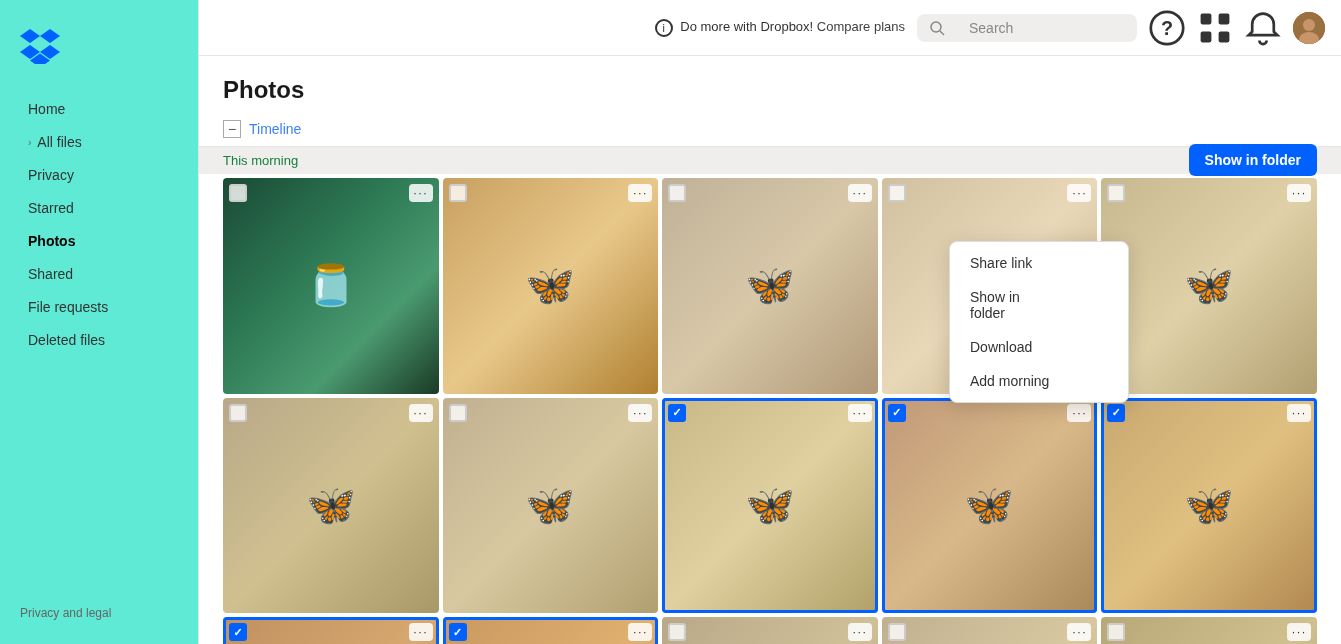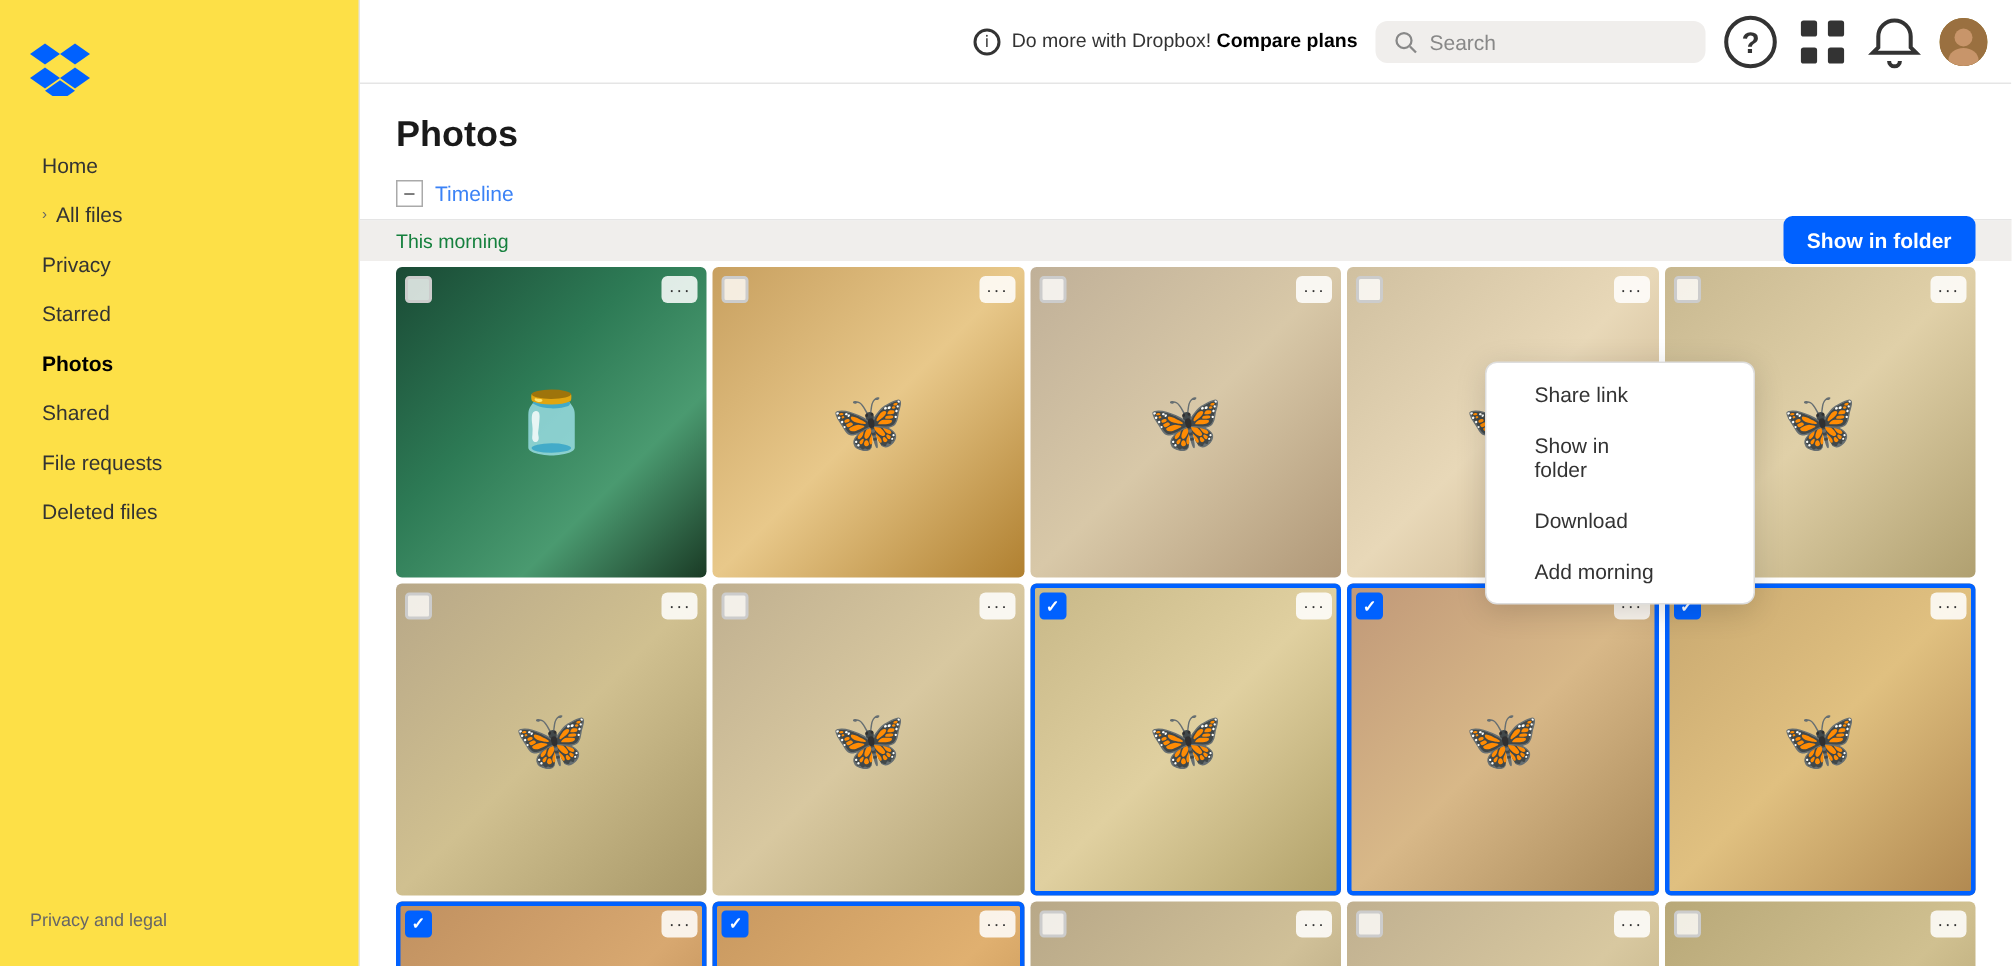--- a/index.html
+++ b/index.html
@@ -1,21 +1,21 @@
 <!DOCTYPE html>
 <html><head>
   <meta charset="utf-8">
   <style>
     * { margin: 0; padding: 0; box-sizing: border-box; }
     body { font-family: -apple-system, BlinkMacSystemFont, 'Segoe UI', sans-serif; background: #fff; display: flex; height: 644px; overflow: hidden; }
 
     
     .sidebar {
-      width: 240px;
-      background: #fde047;
+      width: 199px;
+      background: #5eead4;
       display: flex;
       flex-direction: column;
       padding: 16px 0;
       border-right: 1px solid #e5e5e5;
       flex-shrink: 0;
     }
     .sidebar-logo {
       padding: 8px 20px 24px;
     }
     .sidebar-logo svg { width: 40px; height: 40px; }
@@ -50,30 +50,30 @@
     }
     .topbar-promo {
       position: absolute;
       left: 0;
       right: 420px;
       text-align: right;
       font-size: 13px;
       color: #333;
       padding-right: 16px;
     }
-    .topbar-promo a { color: #000000; text-decoration: none; font-weight: 700; }
+    .topbar-promo a { color: #404040; text-decoration: none; font-weight: 400; }
     .topbar-promo .promo-icon { display: inline-block; width: 18px; height: 18px; border: 2px solid #333; border-radius: 50%; font-size: 11px; line-height: 14px; text-align: center; margin-right: 4px; vertical-align: middle; }
     .search-box {
       display: flex;
       align-items: center;
       background: #f0eeec;
       border-radius: 8px;
       padding: 6px 12px;
       width: 220px;
-      gap: 8px;
+      gap: 24px;
     }
     .search-box svg { width: 16px; height: 16px; color: #666; flex-shrink: 0; }
     .search-box input { border: none; background: transparent; font-size: 14px; color: #333; outline: none; width: 100%; }
     .search-box input::placeholder { color: #888; }
     .topbar-icon {
       width: 36px; height: 36px;
       display: flex; align-items: center; justify-content: center;
       border-radius: 50%; cursor: pointer;
       color: #333;
     }
@@ -187,21 +187,21 @@
     .context-menu {
       position: absolute;
       top: 185px;
       left: 750px;
       background: #fff;
       border: 1px solid #ddd;
       border-radius: 8px;
       box-shadow: 0 4px 20px rgba(0,0,0,0.15);
       width: 180px;
       z-index: 100;
-      padding: 4px 16px;
+      padding: 4px 4px;
     }
     .context-menu-item {
       padding: 9px 16px;
       font-size: 14px;
       color: #333;
       cursor: pointer;
     }
 
     
     .right-actions {

